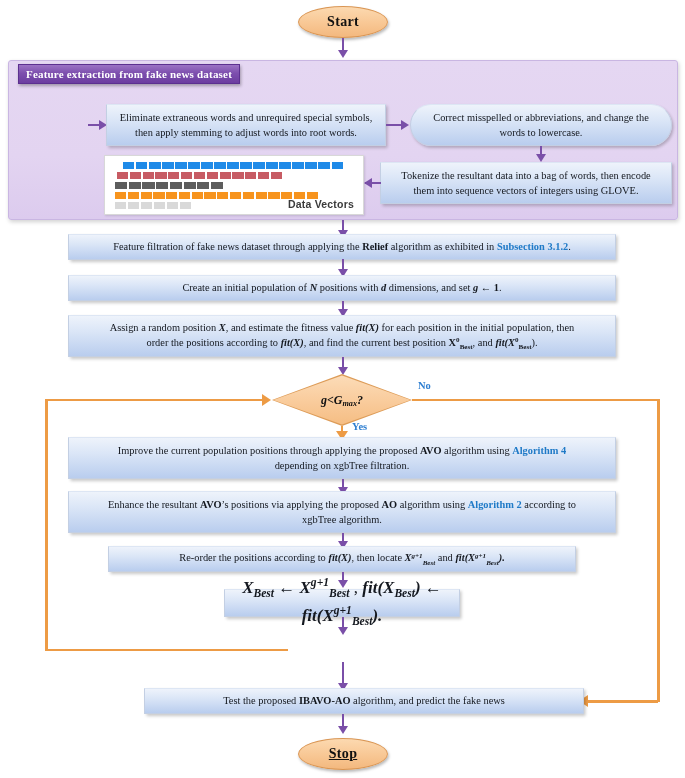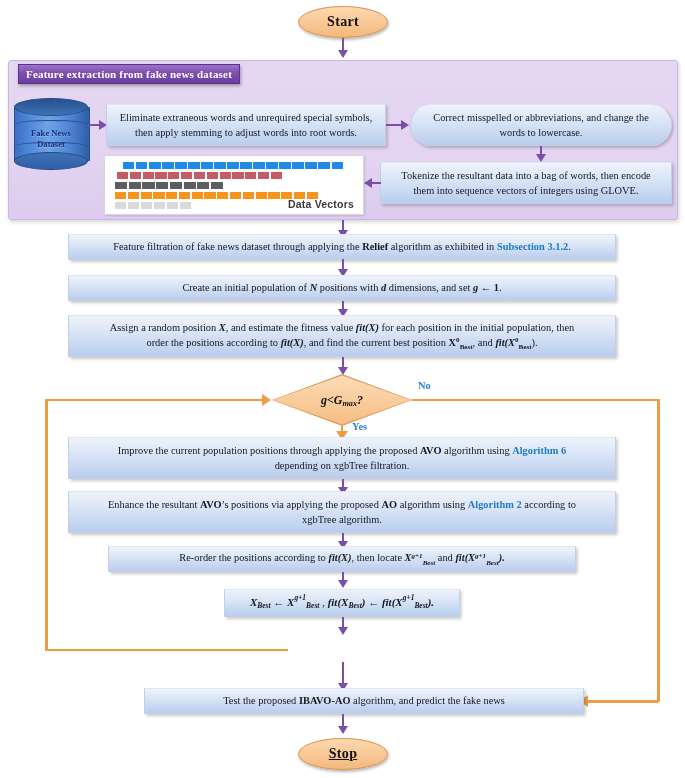--- a/index.html
+++ b/index.html
@@ -140,31 +140,20 @@
   </div>
   <div class="vline" style="left:341.5px;top:38px;height:14px;"></div>
   <div class="arrow-d" style="left:337.5px;top:50px;"></div>
 
   <div class="abs panel" style="left:8px;top:60px;width:670px;height:160px;"></div>
 
   <div class="abs panel-title" style="left:18px;top:64px;width:222px;height:20px;">
     <span>Feature extraction from fake news dataset</span>
   </div>
 
-  <div class="db" style="left:14px;top:98px;width:74px;height:80px;">
-    <div class="db-body"></div>
-    <div class="db-top"></div>
-    <div class="db-ring" style="top:22px;"></div>
-    <div class="db-ring" style="top:44px;"></div>
-    <div class="db-bot"></div>
-    <div class="db-label">
-      <span>Fake News</span><br>
-      <span>Dataset</span>
-    </div>
-  </div>
 
   <div class="hline" style="left:88px;top:124px;width:12px;"></div>
   <div class="arrow-r" style="left:99px;top:120px;"></div>
 
   <div class="abs proc" style="left:106px;top:104px;width:280px;height:42px;">
     <div>
       <span>Eliminate extraneous words and unrequired special symbols,</span><br>
       <span>then apply stemming to adjust words into root words.</span>
     </div>
   </div>
@@ -314,21 +303,21 @@
   <div class="oline-h" style="left:588px;top:700px;width:70px;"></div>
   <div class="arrow-l-o" style="left:579px;top:695px;"></div>
   <div class="lbl" style="left:418px;top:380px;">No</div>
 
   <div class="oline-v" style="left:340.7px;top:426px;height:8px;"></div>
   <div class="arrow-d-o" style="left:336px;top:431px;"></div>
   <div class="lbl lbl-yes" style="left:352px;top:421px;">Yes</div>
 
   <div class="abs proc" style="left:68px;top:437px;width:548px;height:42px;">
     <div>
-      <span>Improve the current population positions through applying the proposed </span><b>AVO</b><span> algorithm using </span><span class="blue">Algorithm 6</span><br>
+      <span>Improve the current population positions through applying the proposed </span><b>AVO</b><span> algorithm using </span><span class="blue">Algorithm 4</span><br>
       <span>depending on xgbTree filtration.</span>
     </div>
   </div>
 
   <div class="vline" style="left:341.5px;top:479px;height:12px;"></div>
   <div class="arrow-d" style="left:337.5px;top:487px;"></div>
 
   <div class="abs proc" style="left:68px;top:491px;width:548px;height:42px;">
     <div>
       <span>Enhance the resultant </span><b>AVO</b><span>’s positions via applying the proposed </span><b>AO</b><span> algorithm using </span><span class="blue">Algorithm 2</span><span> according to</span><br>
@@ -342,21 +331,21 @@
   <div class="abs proc" style="left:108px;top:546px;width:468px;height:26px;">
     <div>
       <span>Re-order the positions according to </span><span class="mi">fit(X)</span><span>, then locate </span><span class="mi">X</span><span class="mi"><sup>g+1</sup><sub>Best</sub></span><span> and </span><span class="mi">fit(X</span><span class="mi"><sup>g+1</sup><sub>Best</sub></span><span class="mi">).</span>
     </div>
   </div>
 
   <div class="vline" style="left:341.5px;top:572px;height:12px;"></div>
   <div class="arrow-d" style="left:337.5px;top:580px;"></div>
 
   <div class="abs proc" style="left:224px;top:589px;width:236px;height:28px;">
-    <div style="font-size:11px;">
+    <div style="font-size:17px;">
       <span class="mi">X</span><span class="mi"><sub>Best</sub></span><b> ← </b><span class="mi">X</span><span class="mi"><sup>g+1</sup><sub>Best</sub></span><span>  ,  </span><span class="mi">fit(X</span><span class="mi"><sub>Best</sub></span><span class="mi">)</span><b> ← </b><span class="mi">fit(X</span><span class="mi"><sup>g+1</sup><sub>Best</sub></span><span class="mi">).</span>
     </div>
   </div>
 
   <div class="vline" style="left:341.5px;top:617px;height:14px;"></div>
   <div class="arrow-d" style="left:337.5px;top:627px;"></div>
 
 
   <div class="oline-h" style="left:45px;top:648.5px;width:243px;"></div>
   <div class="oline-v" style="left:45px;top:398.7px;height:252px;"></div>

